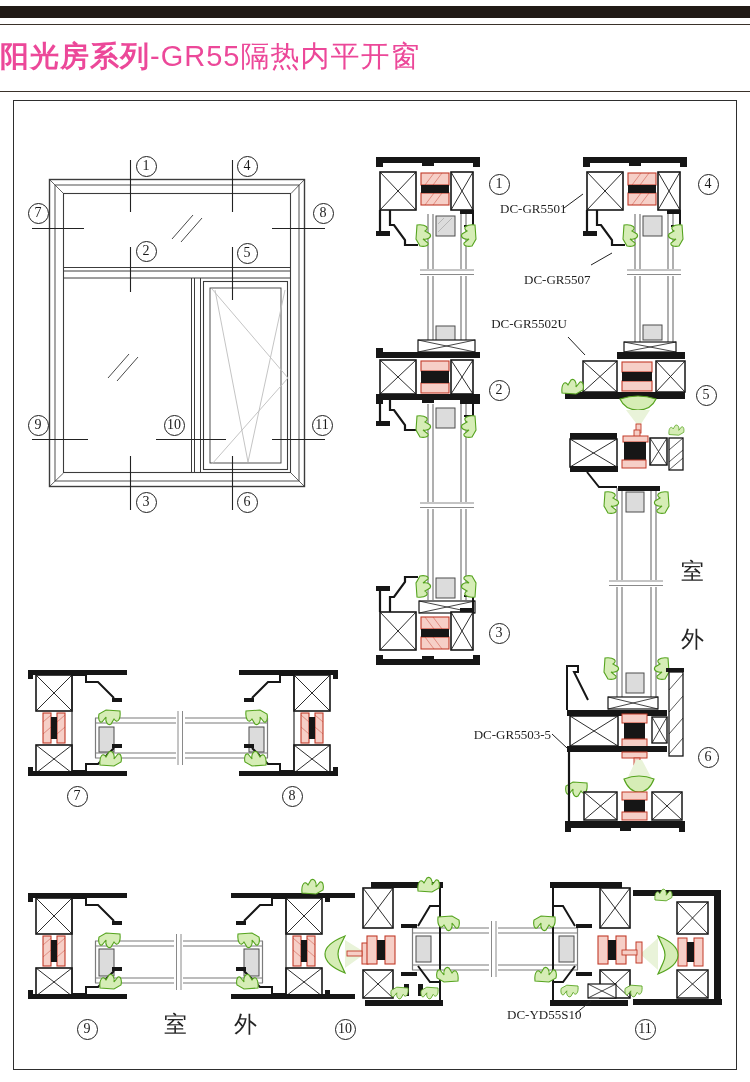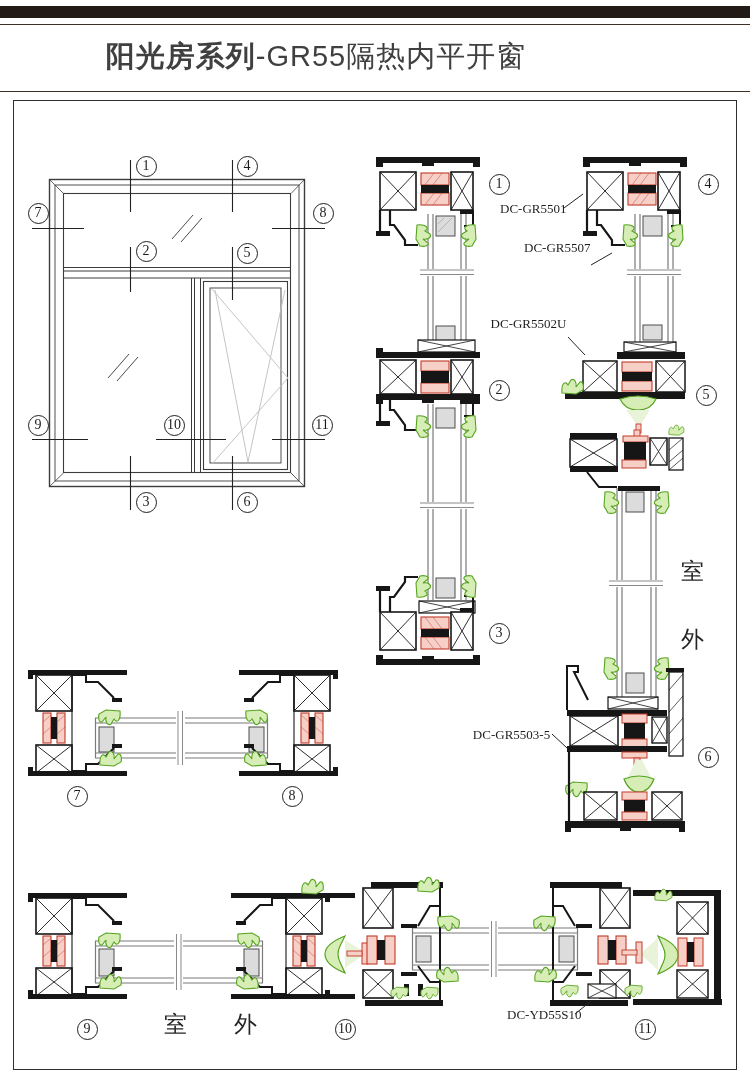--- a/index.html
+++ b/index.html
@@ -2,32 +2,32 @@
 <html><head>
 <meta charset="utf-8">
 <style>
   html,body{margin:0;padding:0;}
   body{
     width:750px;height:1082px;position:relative;background:#fff;
     font-family:"Liberation Sans",sans-serif;overflow:hidden;
   }
   .topbar{position:absolute;left:0;top:6px;width:750px;height:12px;background:#211a16;}
   .hline{position:absolute;left:0;width:750px;height:0;border-top:1.5px solid #3a322a;}
-  .title{position:absolute;left:0;top:37px;width:632px;text-align:center;
-         font-size:29px;color:#404040;letter-spacing:1px;white-space:nowrap;}
+  .title{position:absolute;left:0;top:37px;width:632px;text-align:left;
+         font-size:29px;color:#ec4899;letter-spacing:1px;white-space:nowrap;}
   .title .t-bold{font-weight:bold;}
   .title .t-reg{font-weight:normal;}
   .frame{position:absolute;left:13px;top:100px;width:724px;height:970px;
          border:1.6px solid #2e2e2e;box-sizing:border-box;}
   svg.draw{position:absolute;left:0;top:0;}
   .mk{position:absolute;width:21px;height:21px;border:1.4px solid #1f1f1f;border-radius:50%;
       display:flex;align-items:center;justify-content:center;background:#fff;
       font-family:"Liberation Serif",serif;font-size:14px;color:#1b1b1b;box-sizing:border-box;}
   .plabel{position:absolute;font-family:"Liberation Serif",serif;font-size:13px;
-          color:#1e1e1e;text-align:center;white-space:nowrap;}
+          color:#1e1e1e;text-align:right;white-space:nowrap;}
   .cjk{position:absolute;font-family:"Liberation Serif",serif;font-size:23px;color:#242424;}
 </style>
 </head>
 <body>
 
 <div class="topbar"></div>
 <div class="hline" style="top:24px"></div>
 <div class="title">
   <span class="t-bold">阳光房系列</span><span class="t-reg">-GR55隔热内平开窗</span>
 </div>
@@ -364,21 +364,21 @@
 <div class="mk" style="left:695.5px;top:384.5px">5</div>
 <div class="mk" style="left:488.5px;top:622.5px">3</div>
 <div class="mk" style="left:697.5px;top:746.5px">6</div>
 <div class="mk" style="left:66.5px;top:785.5px">7</div>
 <div class="mk" style="left:281.5px;top:785.5px">8</div>
 <div class="mk" style="left:76.5px;top:1018.5px">9</div>
 <div class="mk" style="left:334.5px;top:1018.5px">10</div>
 <div class="mk" style="left:634.5px;top:1018.5px">11</div>
 
 <div class="plabel" style="left:500px;top:201px;width:64px">DC-GR5501</div>
-<div class="plabel" style="left:524px;top:240px;width:66px">DC-GR5507</div>
+<div class="plabel" style="left:524px;top:272px;width:66px">DC-GR5507</div>
 <div class="plabel" style="left:490px;top:316px;width:77px">DC-GR5502U</div>
 <div class="plabel" style="left:472px;top:727px;width:79px">DC-GR5503-5</div>
 <div class="plabel" style="left:507px;top:1007px;width:67px">DC-YD55S10</div>
 
 <div class="cjk" style="left:681px;top:556px">室</div>
 <div class="cjk" style="left:681px;top:624px">外</div>
 <div class="cjk" style="left:164px;top:1009px">室</div>
 <div class="cjk" style="left:234px;top:1009px">外</div>
 
 </body></html>

